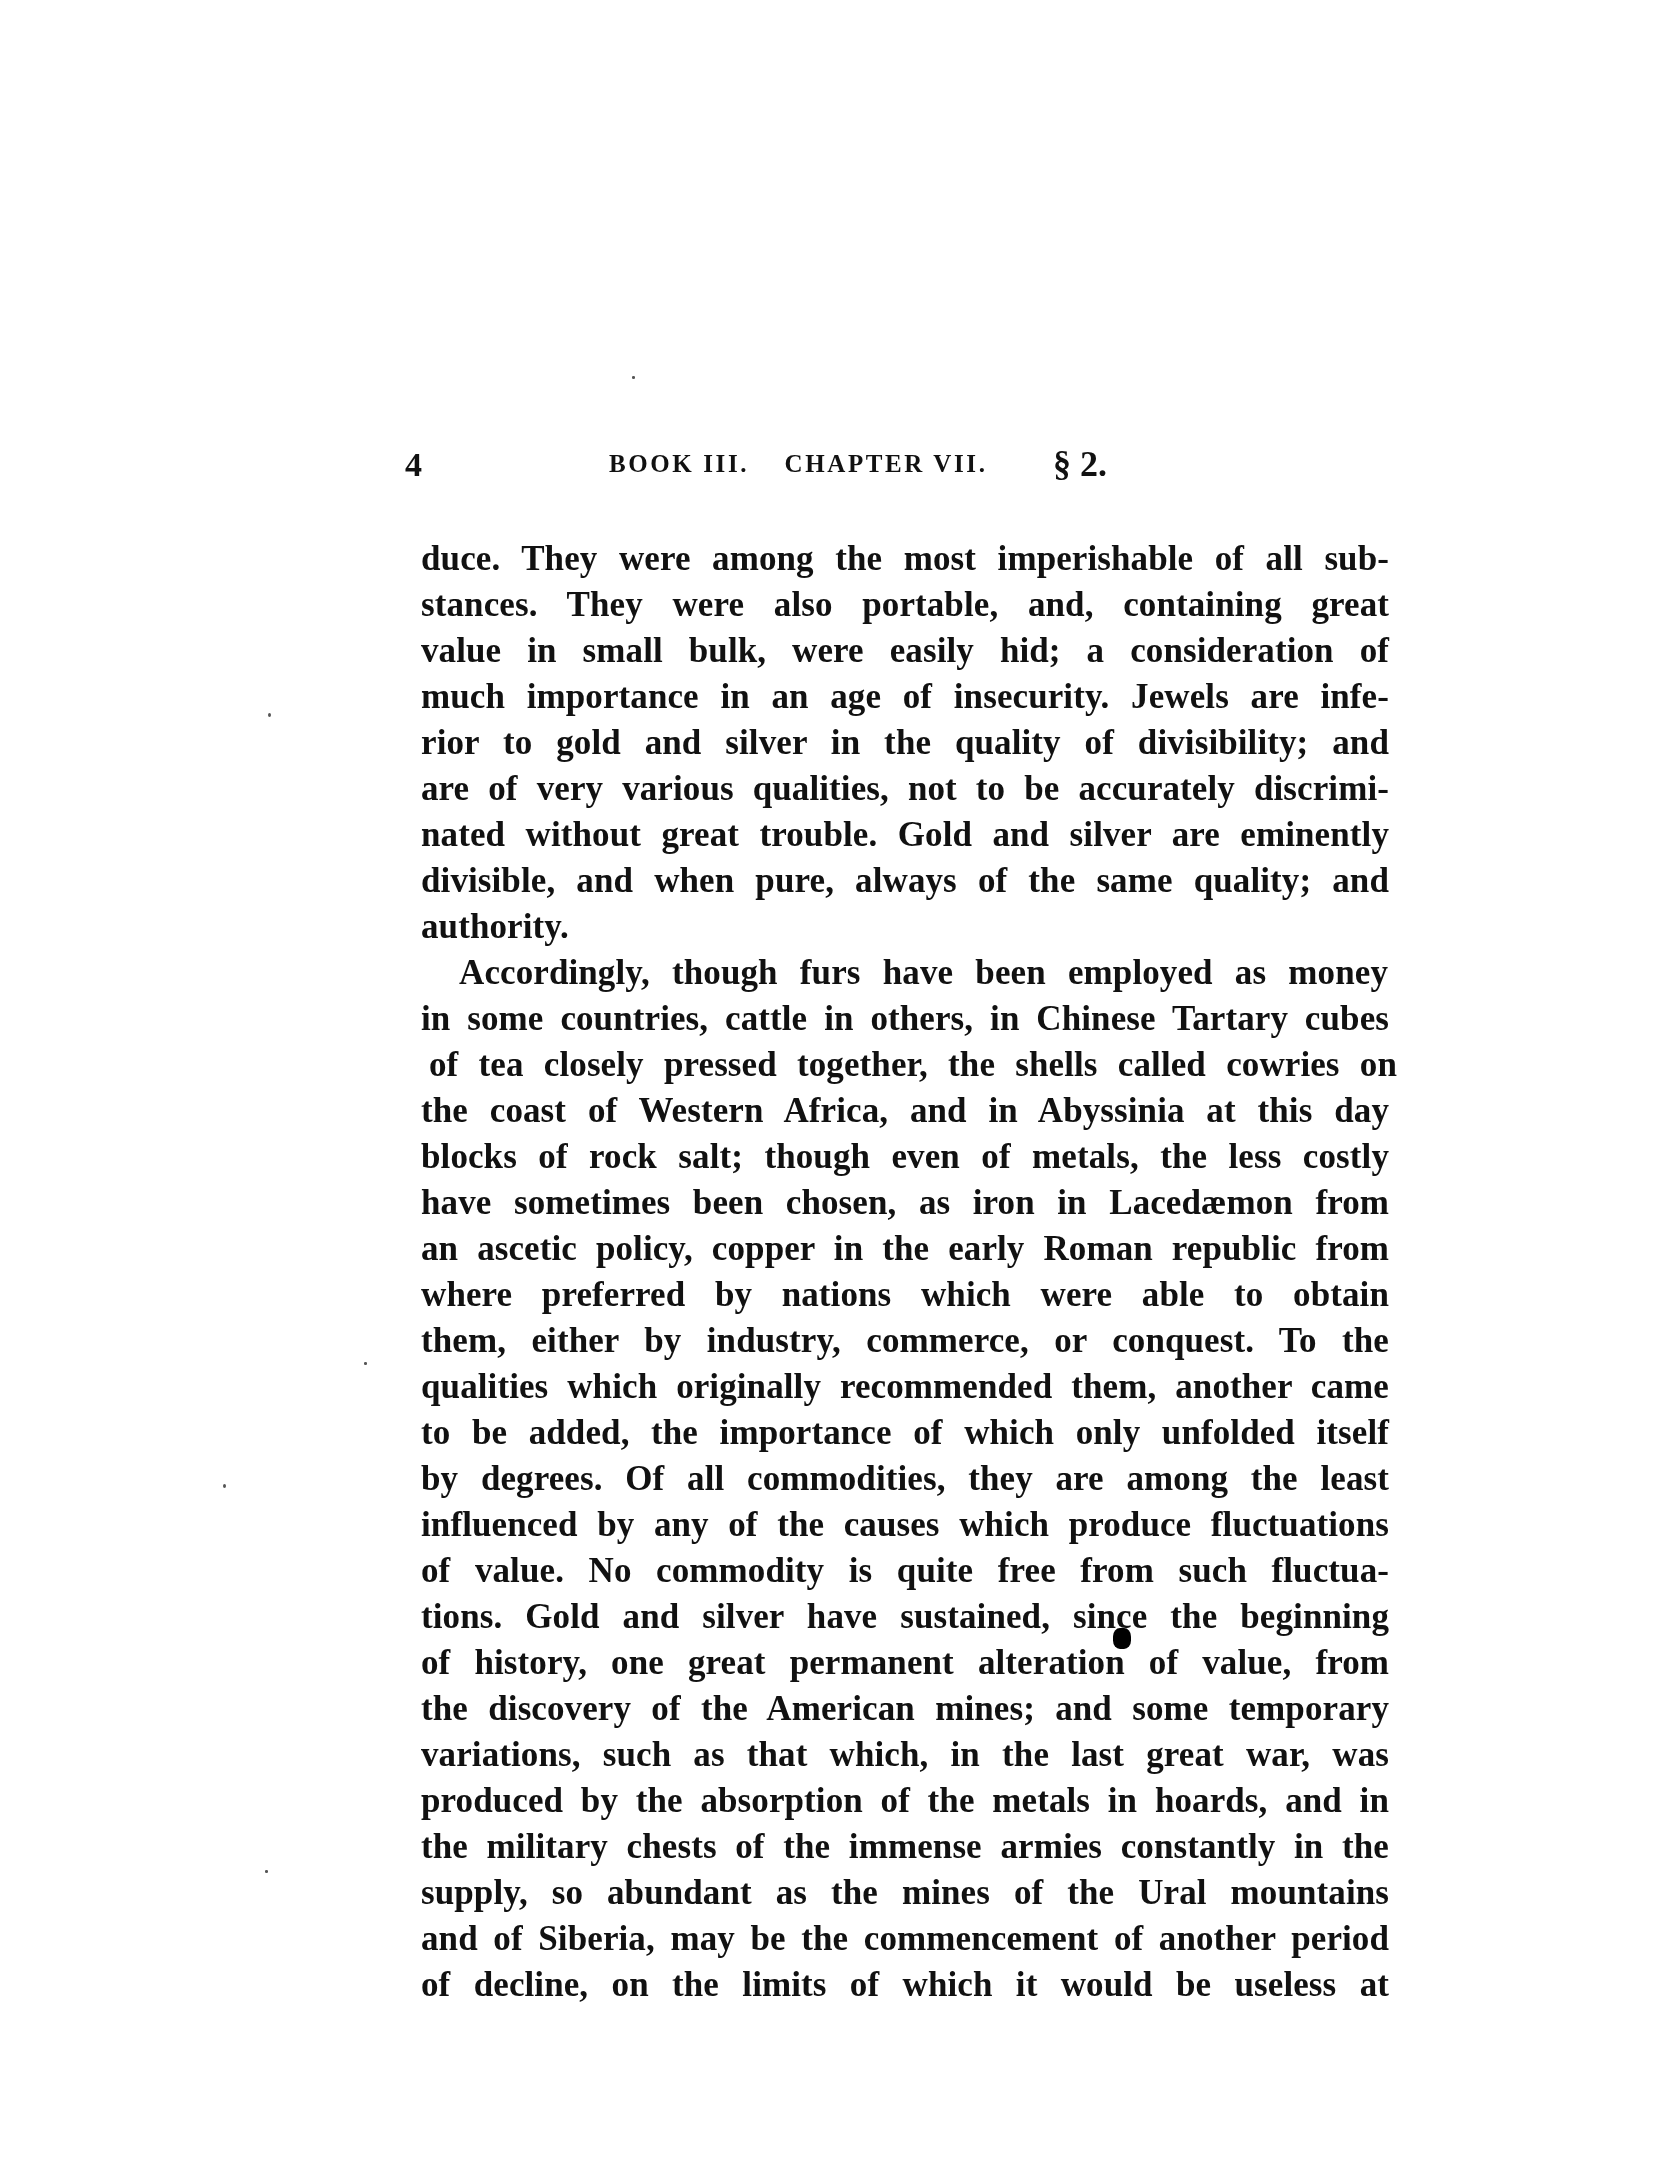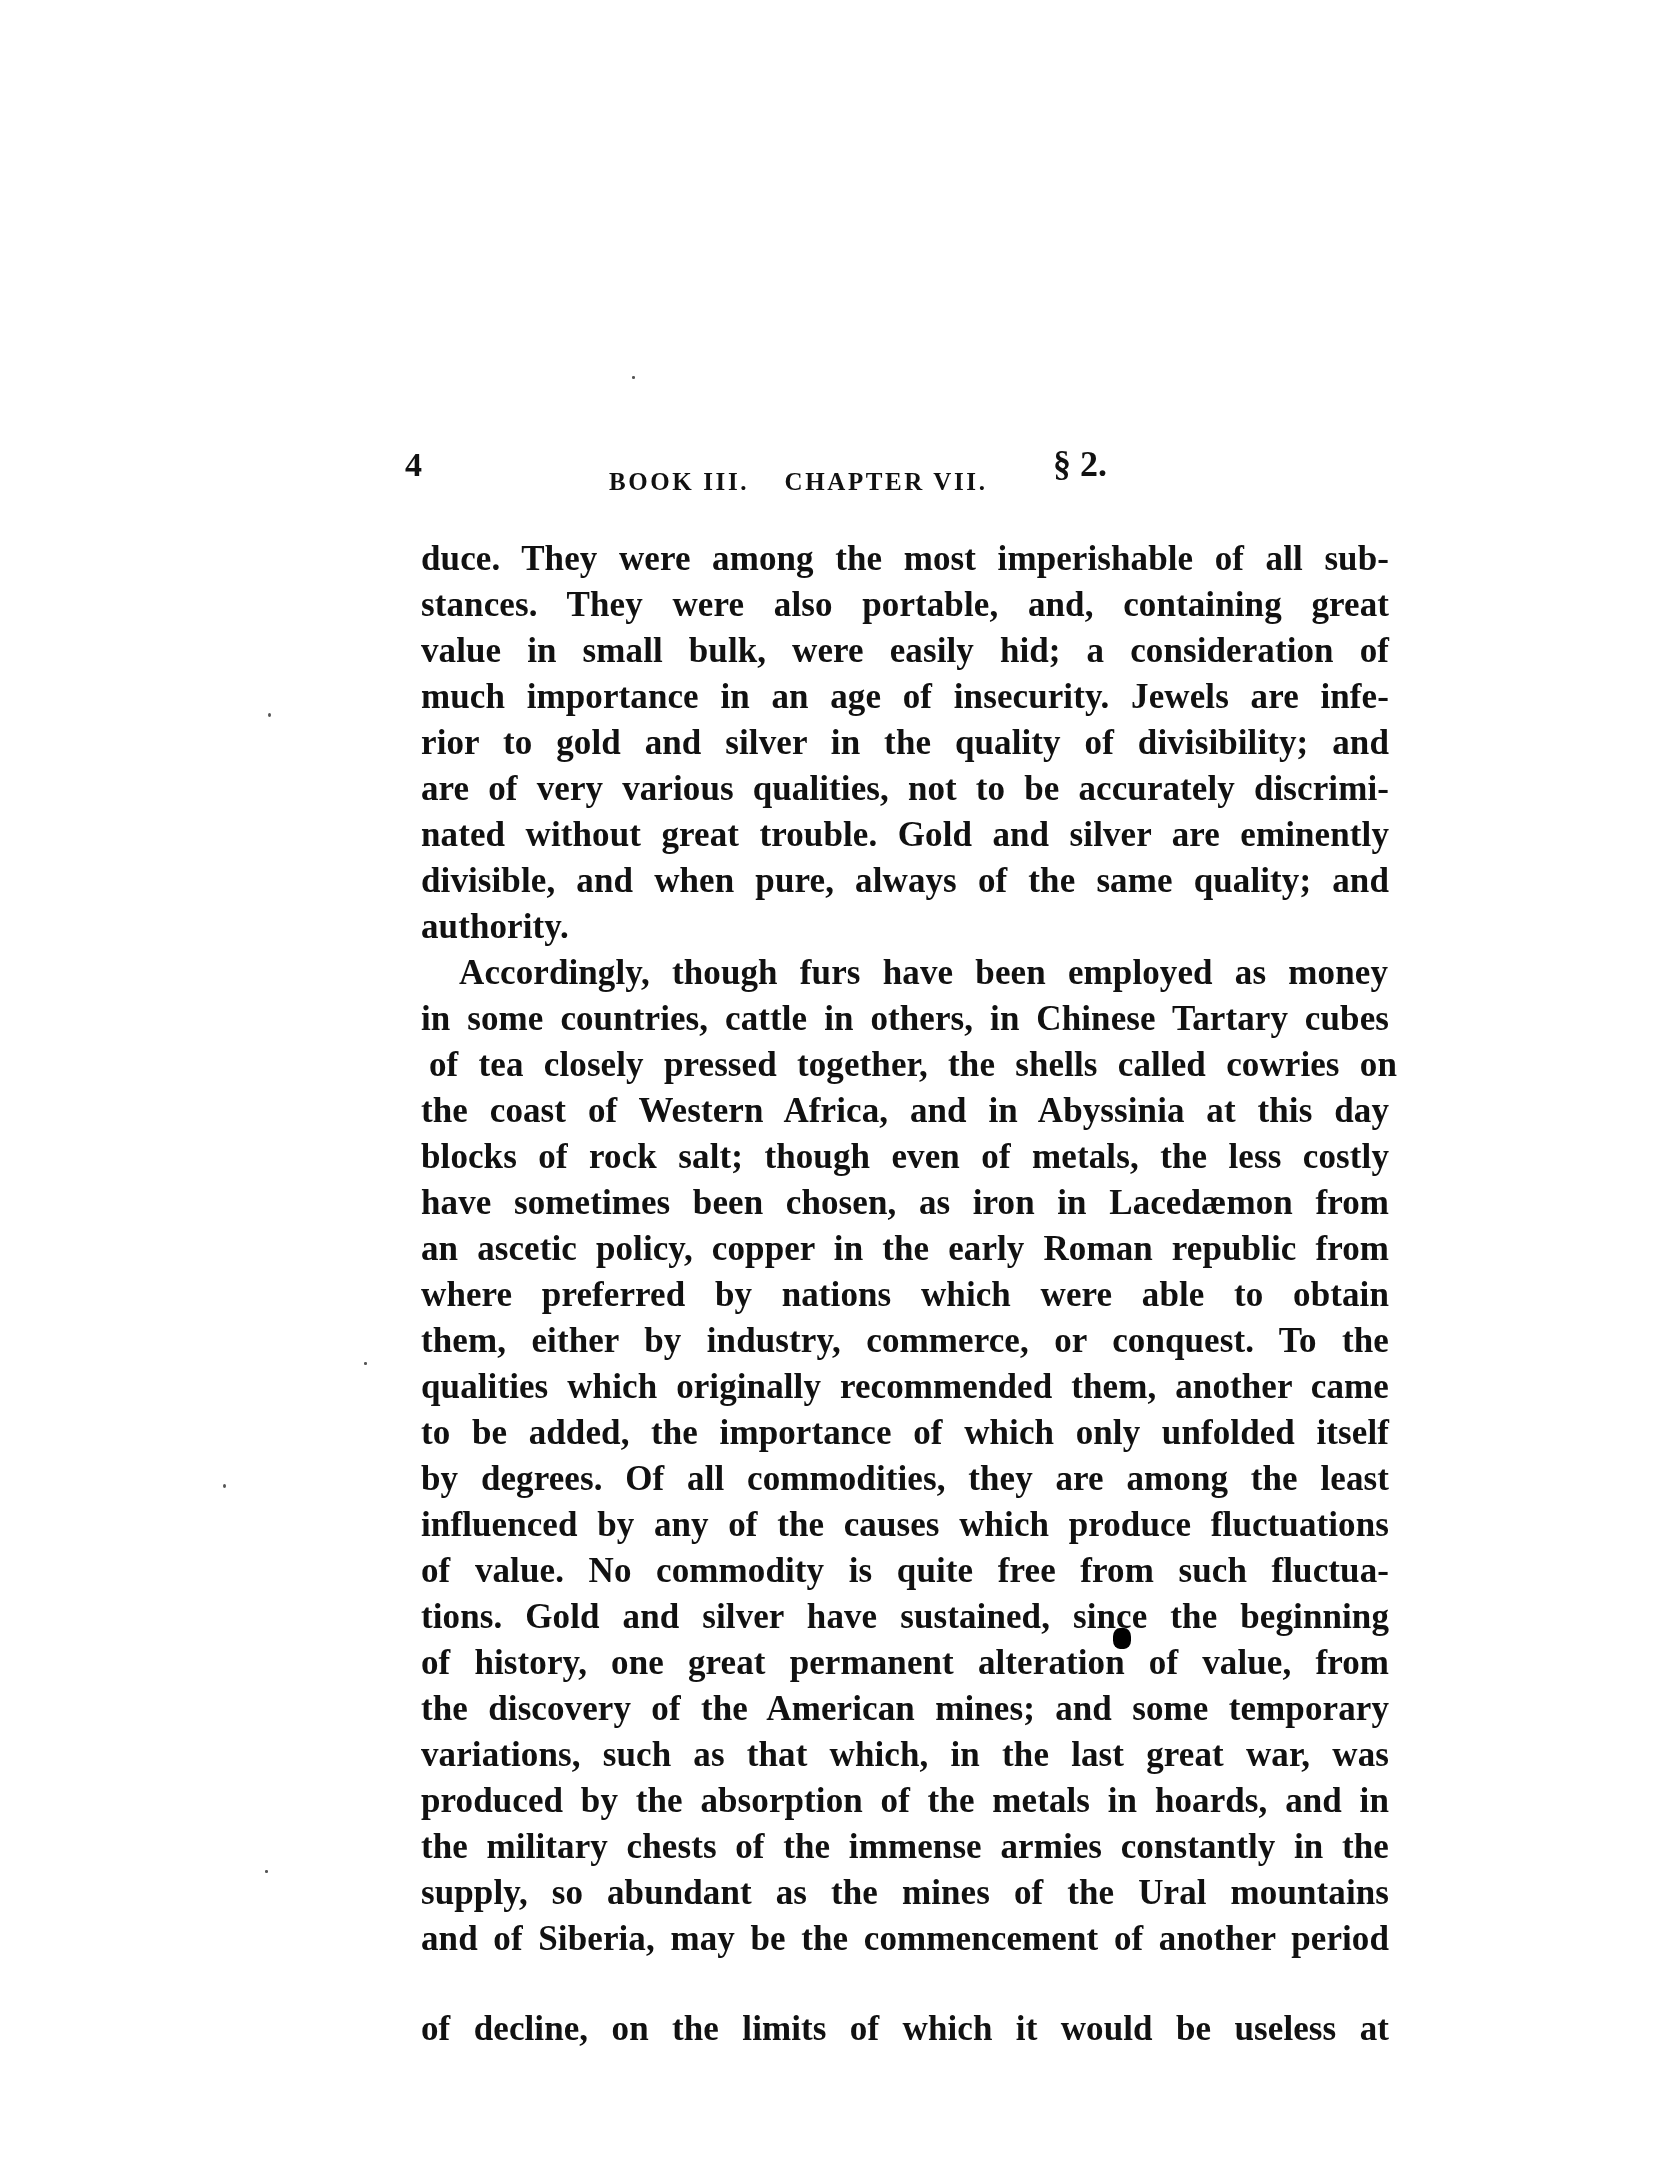--- a/index.html
+++ b/index.html
@@ -35,21 +35,21 @@
     .page-number {
       position: absolute;
       left: 0;
       top: 0;
       font-size: 34px;
       line-height: 39px;
     }
     .head-title {
       position: absolute;
       left: 204px;
-      top: 21px;
+      top: 3px;
       font-size: 25px;
       letter-spacing: 2.6px;
       line-height: 31px;
       white-space: nowrap;
     }
     .head-title .sc {
       font-variant: small-caps;
     }
     .section-mark {
       position: absolute;
@@ -135,21 +135,21 @@
       <span class="line" style="width: 968px;">influenced by any of the causes which produce fluctuations</span>
       <span class="line" style="width: 968px;">of value.  No commodity is quite free from such fluctua-</span>
       <span class="line" style="width: 968px;">tions.  Gold and silver have sustained, since the beginning</span>
       <span class="line" style="width: 968px;">of history, one great permanent alteration of value, from</span>
       <span class="line" style="width: 968px;">the discovery of the American mines; and some temporary</span>
       <span class="line" style="width: 968px;">variations, such as that which, in the last great war, was</span>
       <span class="line" style="width: 968px;">produced by the absorption of the metals in hoards, and in</span>
       <span class="line" style="width: 968px;">the military chests of the immense armies constantly in the</span>
       <span class="line" style="width: 968px;">supply, so abundant as the mines of the Ural mountains</span>
       <span class="line" style="width: 968px;">and of Siberia, may be the commencement of another period</span>
-      <span class="line" style="width: 968px; margin-top: 44px;">of decline, on the limits of which it would be useless at</span>
+      <span class="line" style="width: 968px;">of decline, on the limits of which it would be useless at</span>
     </div>
 
   <div class="specks">
     <span class="speck" style="left:632px;top:376px;width:2.6px;height:2.6px;"></span>
     <span class="speck" style="left:268px;top:713px;width:3.1px;height:3.9px;"></span>
     <span class="speck" style="left:364px;top:1362px;width:2.6px;height:2.6px;"></span>
     <span class="speck" style="left:223px;top:1484px;width:3.1px;height:3.9px;"></span>
     <span class="speck" style="left:265px;top:1870px;width:2.6px;height:2.6px;"></span>
 
   </div>

